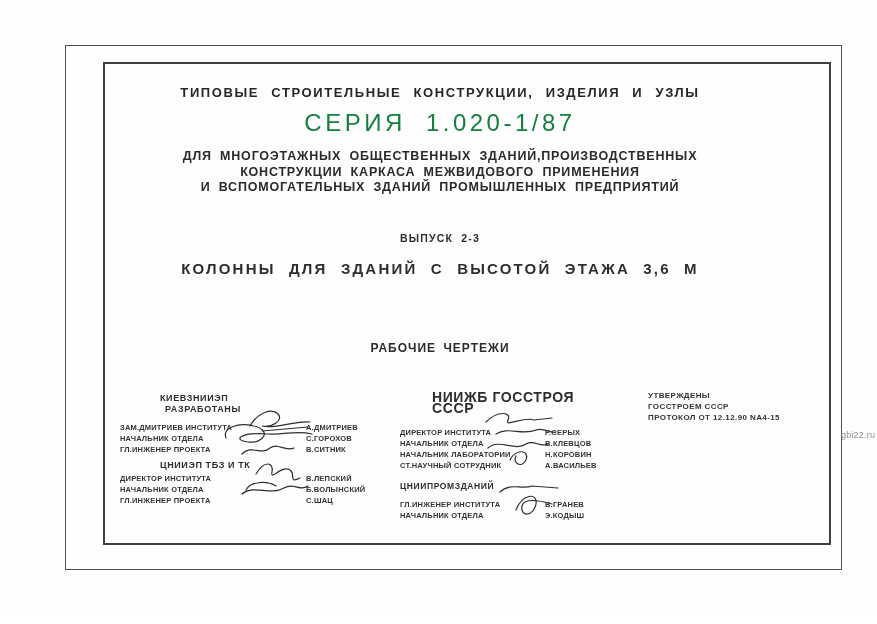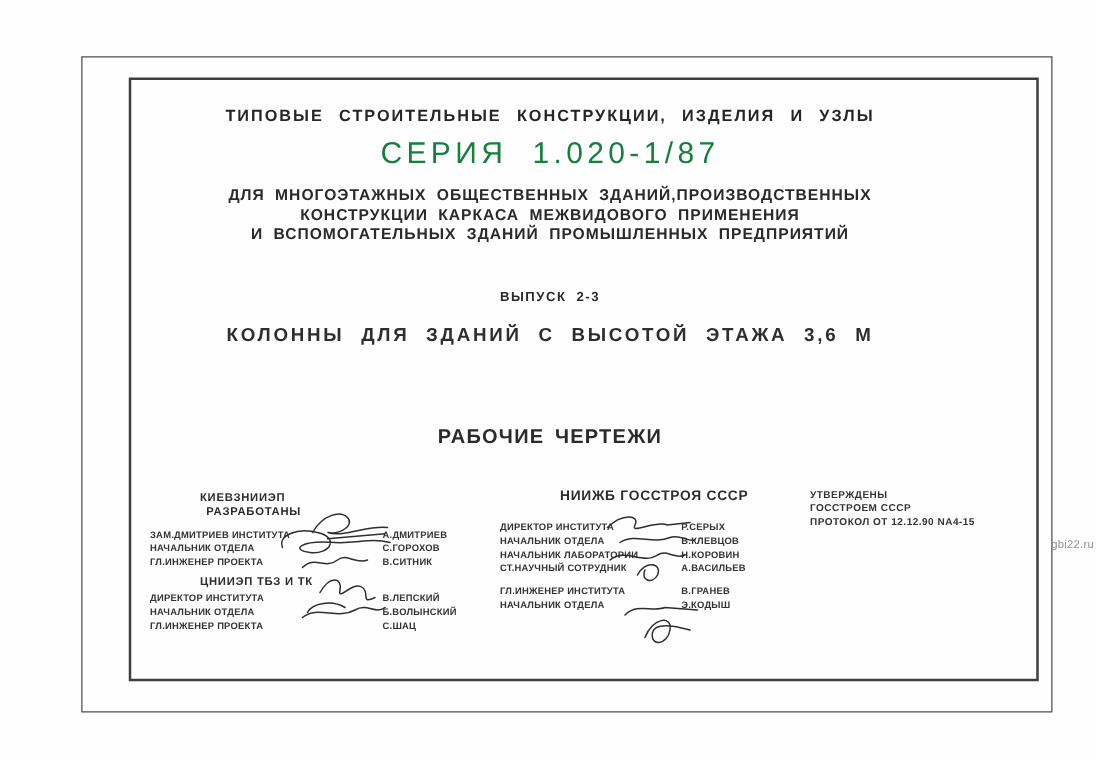--- a/index.html
+++ b/index.html
@@ -27,38 +27,38 @@
   .series {
     top:109px; font-size:24px; font-weight:normal; letter-spacing:3.5px;
     word-spacing:10px; color:#15803d;
   }
   .subtitle {
     top:149px; font-size:12.5px; font-weight:bold; letter-spacing:0.8px;
     word-spacing:4px; line-height:15.5px; color:#2a2a2a;
   }
   .issue { top:232px; font-size:10.5px; font-weight:bold; letter-spacing:1.2px; word-spacing:4px; }
   .volume { top:260px; font-size:15px; font-weight:bold; letter-spacing:2.2px; word-spacing:7px; color:#2e2e2e; }
-  .doctype { top:341px; font-size:16px; font-weight:bold; letter-spacing:1px; word-spacing:3px; }
+  .doctype { top:341px; font-size:12px; font-weight:bold; letter-spacing:1px; word-spacing:3px; }
 
   .block { position:absolute; font-size:7.5px; line-height:11px; color:#333; }
   .block .org-heading { font-weight:bold; font-size:9px; letter-spacing:0.6px; color:#2d2d2d; }
   .sig-row { display:flex; align-items:flex-start; height:11px; white-space:nowrap; }
   .sig-row .role { font-weight:bold; letter-spacing:0.2px; }
   .sig-row .name { font-weight:bold; letter-spacing:0.2px; }
 
   .block-left { left:120px; top:390px; width:250px; }
   .block-left .h1 { margin-left:45px; }
   .block-left .h2 { margin-left:40px; margin-top:3px; }
   .block-left .rows1 { margin-top:7px; }
   .block-left .h3 { margin-left:40px; margin-top:5px; }
   .block-left .rows2 { margin-top:2px; }
   .block-left .role { width:186px; flex:none; }
 
   .block-mid { left:400px; top:392px; width:215px; }
-  .block-mid .h1 { margin-left:48px; font-size:11px; }
+  .block-mid .h1 { margin-left:32px; font-size:14px; }
   .block-mid .rows1 { margin-top:13px; }
   .block-mid .h2 { margin-top:10px; font-size:8.5px; }
   .block-mid .rows2 { margin-top:7px; }
   .block-mid .role { width:145px; flex:none; }
 
   .block-right { left:648px; top:390px; width:180px; font-size:8px; line-height:11px; }
   .block-right div { font-weight:bold; letter-spacing:0.4px; }
 
   .signature { position:absolute; }
   .signature path { fill:none; stroke:#2e2e2e; stroke-width:1.2; stroke-linecap:round; }
@@ -136,20 +136,21 @@
       </div>
       <div class="sig-row">
         <span class="role">НАЧАЛЬНИК ЛАБОРАТОРИИ</span>
         <span class="name">Н.КОРОВИН</span>
       </div>
       <div class="sig-row">
         <span class="role">СТ.НАУЧНЫЙ СОТРУДНИК</span>
         <span class="name">А.ВАСИЛЬЕВ</span>
       </div>
     </div>
+    <div class="org-heading h2">ЦНИИПРОМЗДАНИЙ</div>
     <div class="rows2">
       <div class="sig-row">
         <span class="role">ГЛ.ИНЖЕНЕР ИНСТИТУТА</span>
         <span class="name">В.ГРАНЕВ</span>
       </div>
       <div class="sig-row">
         <span class="role">НАЧАЛЬНИК ОТДЕЛА</span>
         <span class="name">Э.КОДЫШ</span>
       </div>
     </div>

